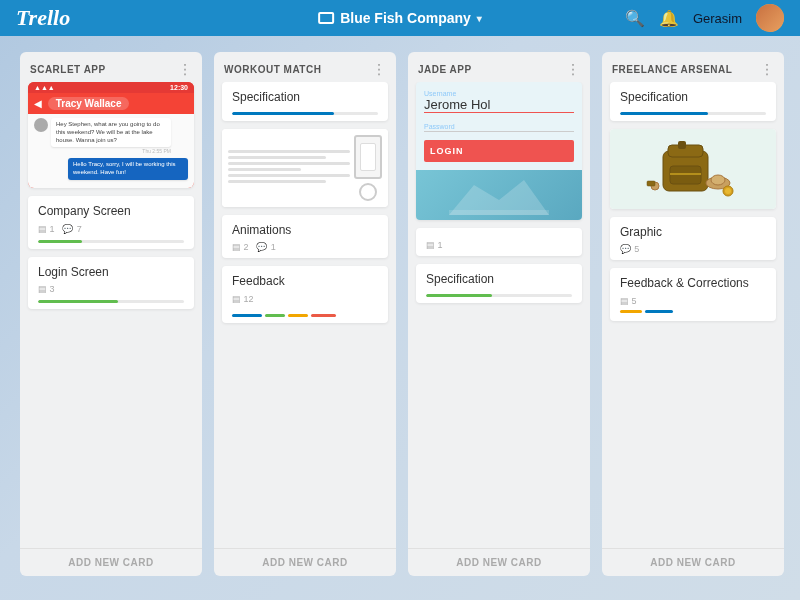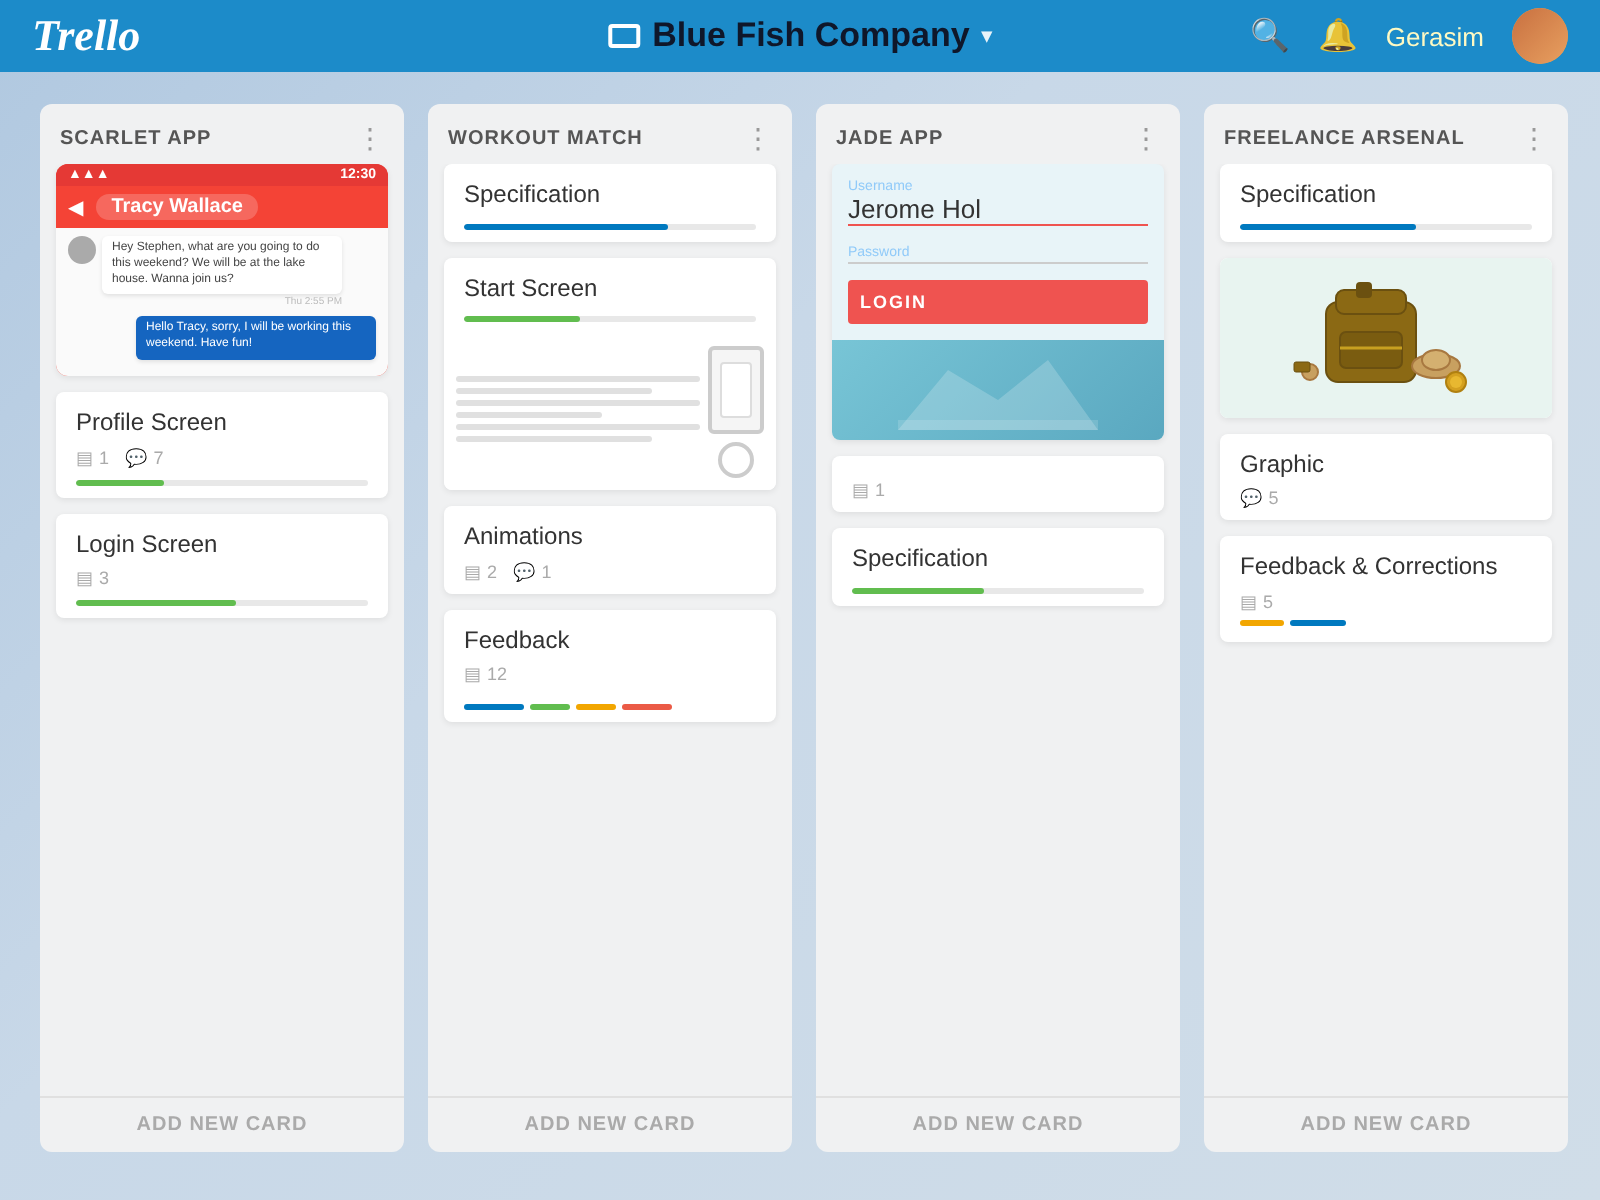--- a/index.html
+++ b/index.html
@@ -56,21 +56,21 @@
       margin-left: auto;
       color: white;
     }
     .header-icon {
       font-size: 16px;
       cursor: pointer;
       opacity: 0.9;
     }
     .header-username {
       font-size: 13px;
-      color: #fef9c3;
+      color: #0f172a;
       font-weight: 500;
     }
     .header-avatar {
       width: 28px;
       height: 28px;
       border-radius: 50%;
       background: #e8a050;
       display: flex;
       align-items: center;
       justify-content: center;
@@ -397,21 +397,21 @@
     .list-cards::-webkit-scrollbar-thumb { background: #ccc; border-radius: 2px; }
   </style>
 </head>
 <body>
 
 <div class="header">
   <div class="header-logo">Trello</div>
 
   <div class="header-board-selector" style="position:absolute;left:50%;transform:translateX(-50%);display:flex;align-items:center;gap:6px;">
     <span class="header-board-icon"></span>
-    <span style="color:#0f172a;font-size:17px;font-weight:600;">Blue Fish Company</span>
+    <span style="color:#ffffff;font-size:14px;font-weight:600;">Blue Fish Company</span>
     <span class="header-chevron" style="color:white;">▾</span>
   </div>
 
   <div class="header-actions">
     <span class="header-icon">🔍</span>
     <span class="header-icon">🔔</span>
     <span class="header-username">Gerasim</span>
     <div class="header-avatar">
       <div class="avatar-img"></div>
     </div>
@@ -447,21 +447,21 @@
             </div>
           </div>
           <div class="phone-msg" style="display:flex;justify-content:flex-end;">
             <div class="phone-bubble phone-bubble-blue">Hello Tracy, sorry, I will be working this weekend. Have fun!</div>
           </div>
         </div>
       </div>
 
       <div class="card">
         <div class="card-content">
-          <div class="card-title">Profile Screen</div>
+          <div class="card-title">Company Screen</div>
           <div class="card-meta">
             <div class="card-meta-item">
               <span class="card-meta-icon">▤</span>
               <span>1</span>
             </div>
             <div class="card-meta-item">
               <span class="card-meta-icon">💬</span>
               <span>7</span>
             </div>
           </div>
@@ -500,26 +500,20 @@
       <div class="card">
         <div class="card-content">
           <div class="card-title">Specification</div>
           <div class="card-progress">
             <div class="card-progress-bar progress-blue" style="width:70%"></div>
           </div>
         </div>
       </div>
 
       <div class="card">
-        <div class="card-content">
-          <div class="card-title">Start Screen</div>
-          <div class="card-progress">
-            <div class="card-progress-bar progress-green" style="width:40%"></div>
-          </div>
-        </div>
 
         <div class="wireframe-card">
           <div class="wireframe-lines">
             <div class="wire-line full"></div>
             <div class="wire-line medium"></div>
             <div class="wire-line full"></div>
             <div class="wire-line short"></div>
             <div class="wire-line full"></div>
             <div class="wire-line medium"></div>
           </div>

